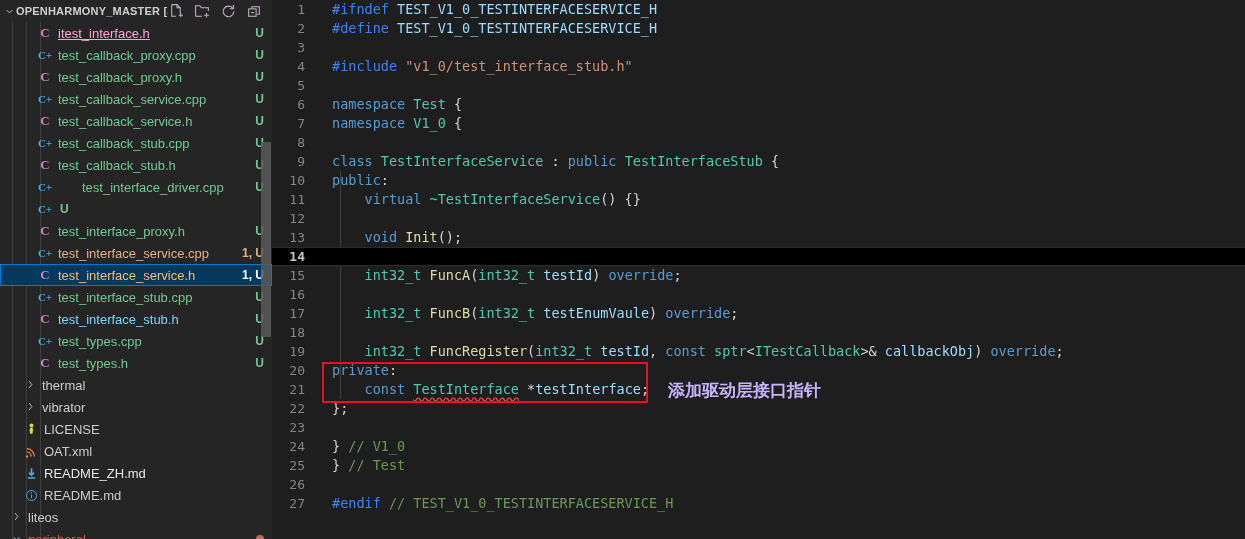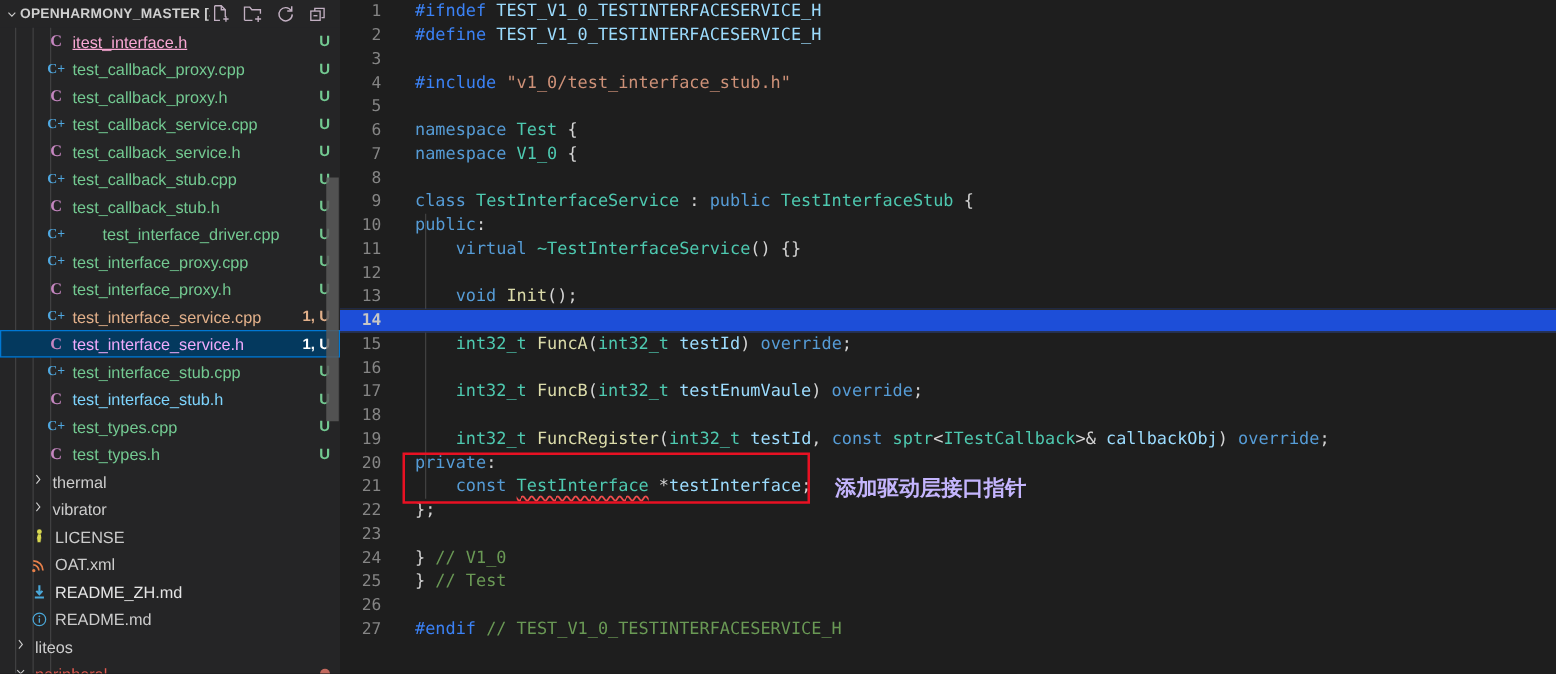--- a/index.html
+++ b/index.html
@@ -97,21 +97,21 @@
     font-family: "DejaVu Sans Mono", "Liberation Mono", monospace;
   }
   .code-lines { position: absolute; top: 0; left: 0; right: 0; }
   .cline {
     position: relative;
     height: 19px; line-height: 19px;
     display: flex;
     font-size: 13.5px;
     white-space: pre;
   }
-  .cline.active { background: #1d4ed8; }
+  .cline.active { background: #000000; }
   .cline.active::before {
     content: ""; position: absolute; left: 0; right: 0; top: 0; height: 1px; background: #2b2b2b;
   }
   .cline.active::after {
     content: ""; position: absolute; left: 0; right: 0; bottom: 0; height: 1px; background: #2b2b2b;
   }
   .lnum {
     width: 42px; flex: 0 0 42px;
     text-align: right; padding-right: 9px;
     color: #858585;
@@ -244,36 +244,35 @@
             <span class="label" style="color: rgb(115, 201, 145); padding-left: 4px;">test_callback_stub.h</span>
             <span class="badge" style="color: rgb(115, 201, 145);">U</span>
           </div>
           <div class="row" style="padding-left: 36px;">
             <span class="ico" style="color: rgb(79, 168, 224); font-family: &quot;Liberation Serif&quot;, serif; font-size: 11px;">C+</span>
             <span class="label" style="color: rgb(115, 201, 145); padding-left: 4px; margin-left: 24px;">test_interface_driver.cpp</span>
             <span class="badge" style="color: rgb(115, 201, 145);">U</span>
           </div>
           <div class="row" style="padding-left: 36px;">
             <span class="ico" style="color: rgb(79, 168, 224); font-family: &quot;Liberation Serif&quot;, serif; font-size: 11px;">C+</span>
-            <span class="label" style="color: rgb(115, 201, 145); padding-left: 4px;">test_interface_proxy.cpp</span>
             <span class="badge" style="color: rgb(115, 201, 145);">U</span>
           </div>
           <div class="row" style="padding-left: 36px;">
             <span class="ico" style="color: rgb(197, 134, 192); font-family: &quot;Liberation Serif&quot;, serif; font-size: 13px;">C</span>
             <span class="label" style="color: rgb(115, 201, 145); padding-left: 4px;">test_interface_proxy.h</span>
             <span class="badge" style="color: rgb(115, 201, 145);">U</span>
           </div>
           <div class="row" style="padding-left: 36px;">
             <span class="ico" style="color: rgb(79, 168, 224); font-family: &quot;Liberation Serif&quot;, serif; font-size: 11px;">C+</span>
             <span class="label" style="color: rgb(226, 176, 138); padding-left: 4px;">test_interface_service.cpp</span>
             <span class="badge" style="color: rgb(226, 176, 138);">1, U</span>
           </div>
           <div class="row selected" style="padding-left: 36px;">
             <span class="ico" style="color: rgb(197, 134, 192); font-family: &quot;Liberation Serif&quot;, serif; font-size: 13px;">C</span>
-            <span class="label" style="color: #f0abfc; padding-left: 4px;">test_interface_service.h</span>
+            <span class="label" style="color: #fdba74; padding-left: 4px;">test_interface_service.h</span>
             <span class="badge" style="color: rgb(255, 255, 255);">1, U</span>
           </div>
           <div class="row" style="padding-left: 36px;">
             <span class="ico" style="color: rgb(79, 168, 224); font-family: &quot;Liberation Serif&quot;, serif; font-size: 11px;">C+</span>
             <span class="label" style="color: rgb(115, 201, 145); padding-left: 4px;">test_interface_stub.cpp</span>
             <span class="badge" style="color: rgb(115, 201, 145);">U</span>
           </div>
           <div class="row" style="padding-left: 36px;">
             <span class="ico" style="color: rgb(197, 134, 192); font-family: &quot;Liberation Serif&quot;, serif; font-size: 13px;">C</span>
             <span class="label" style="color: #7dd3fc; padding-left: 4px;">test_interface_stub.h</span>

